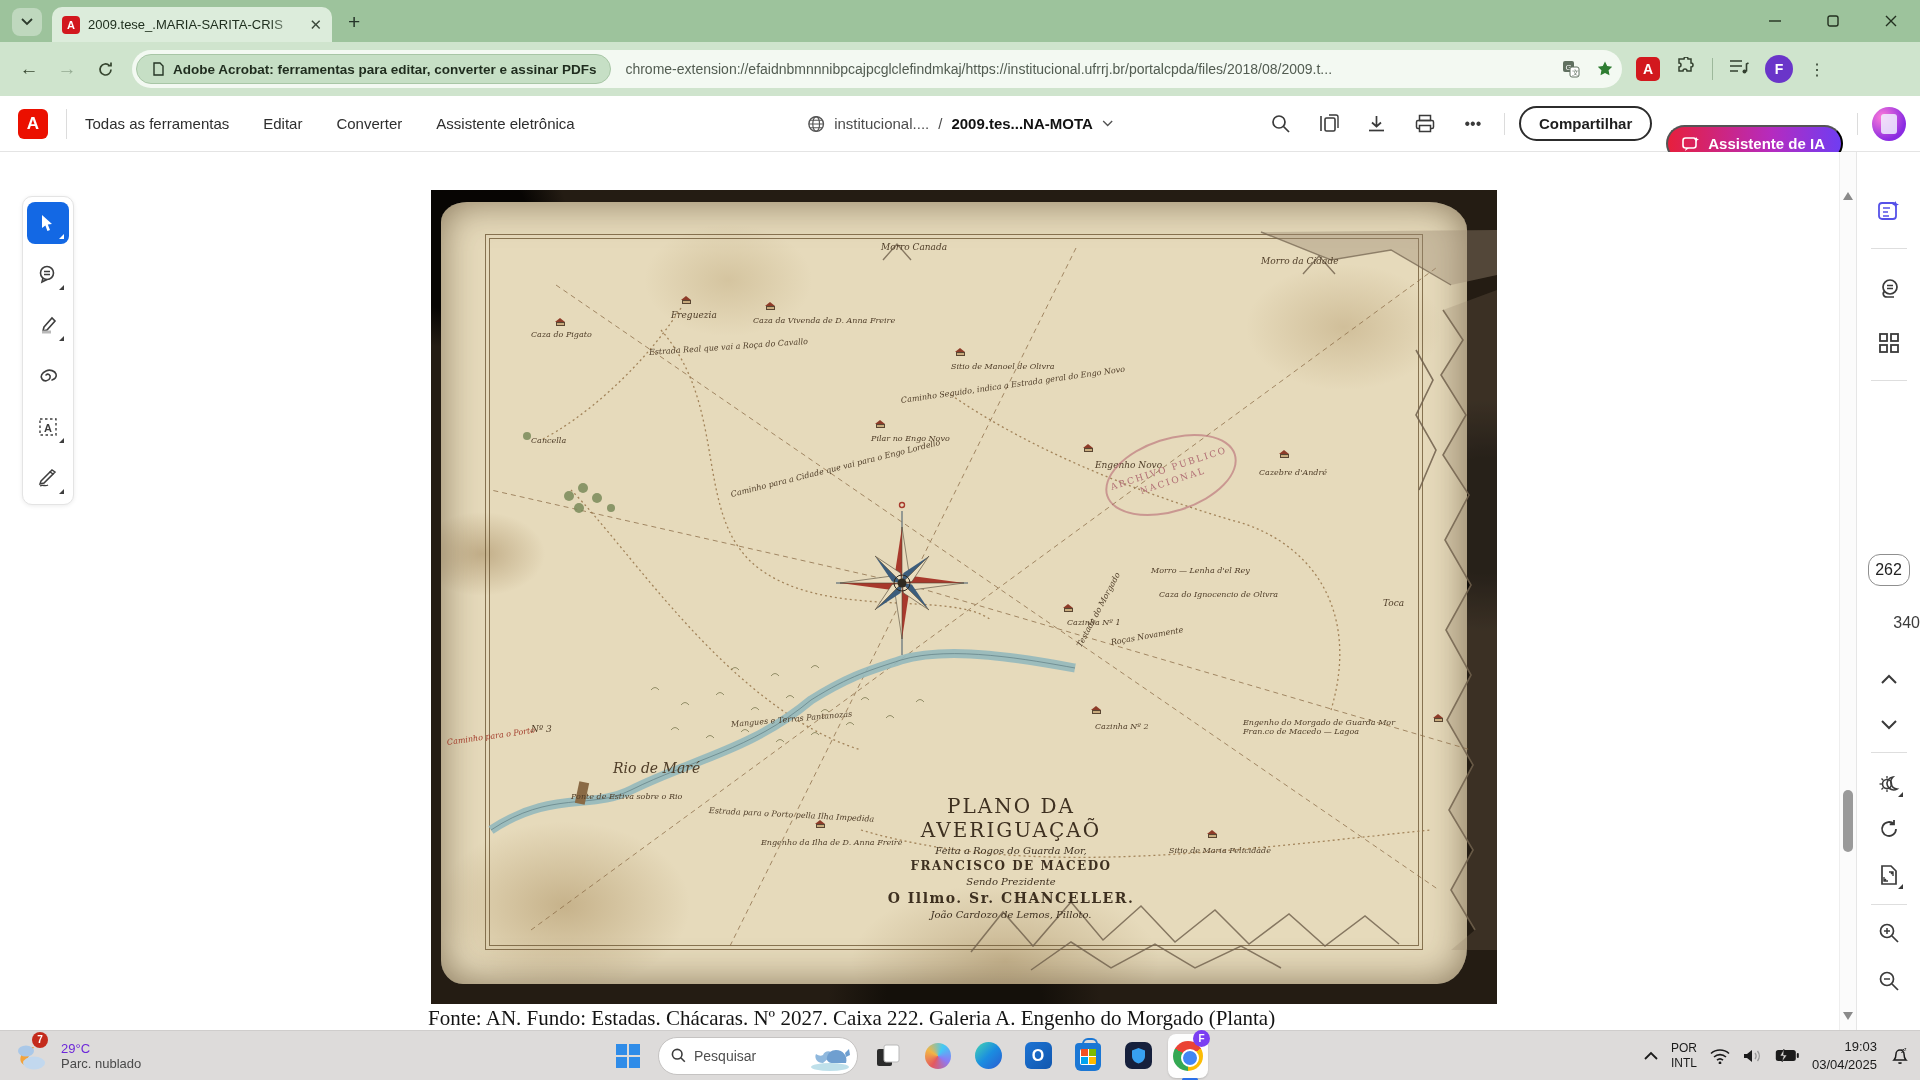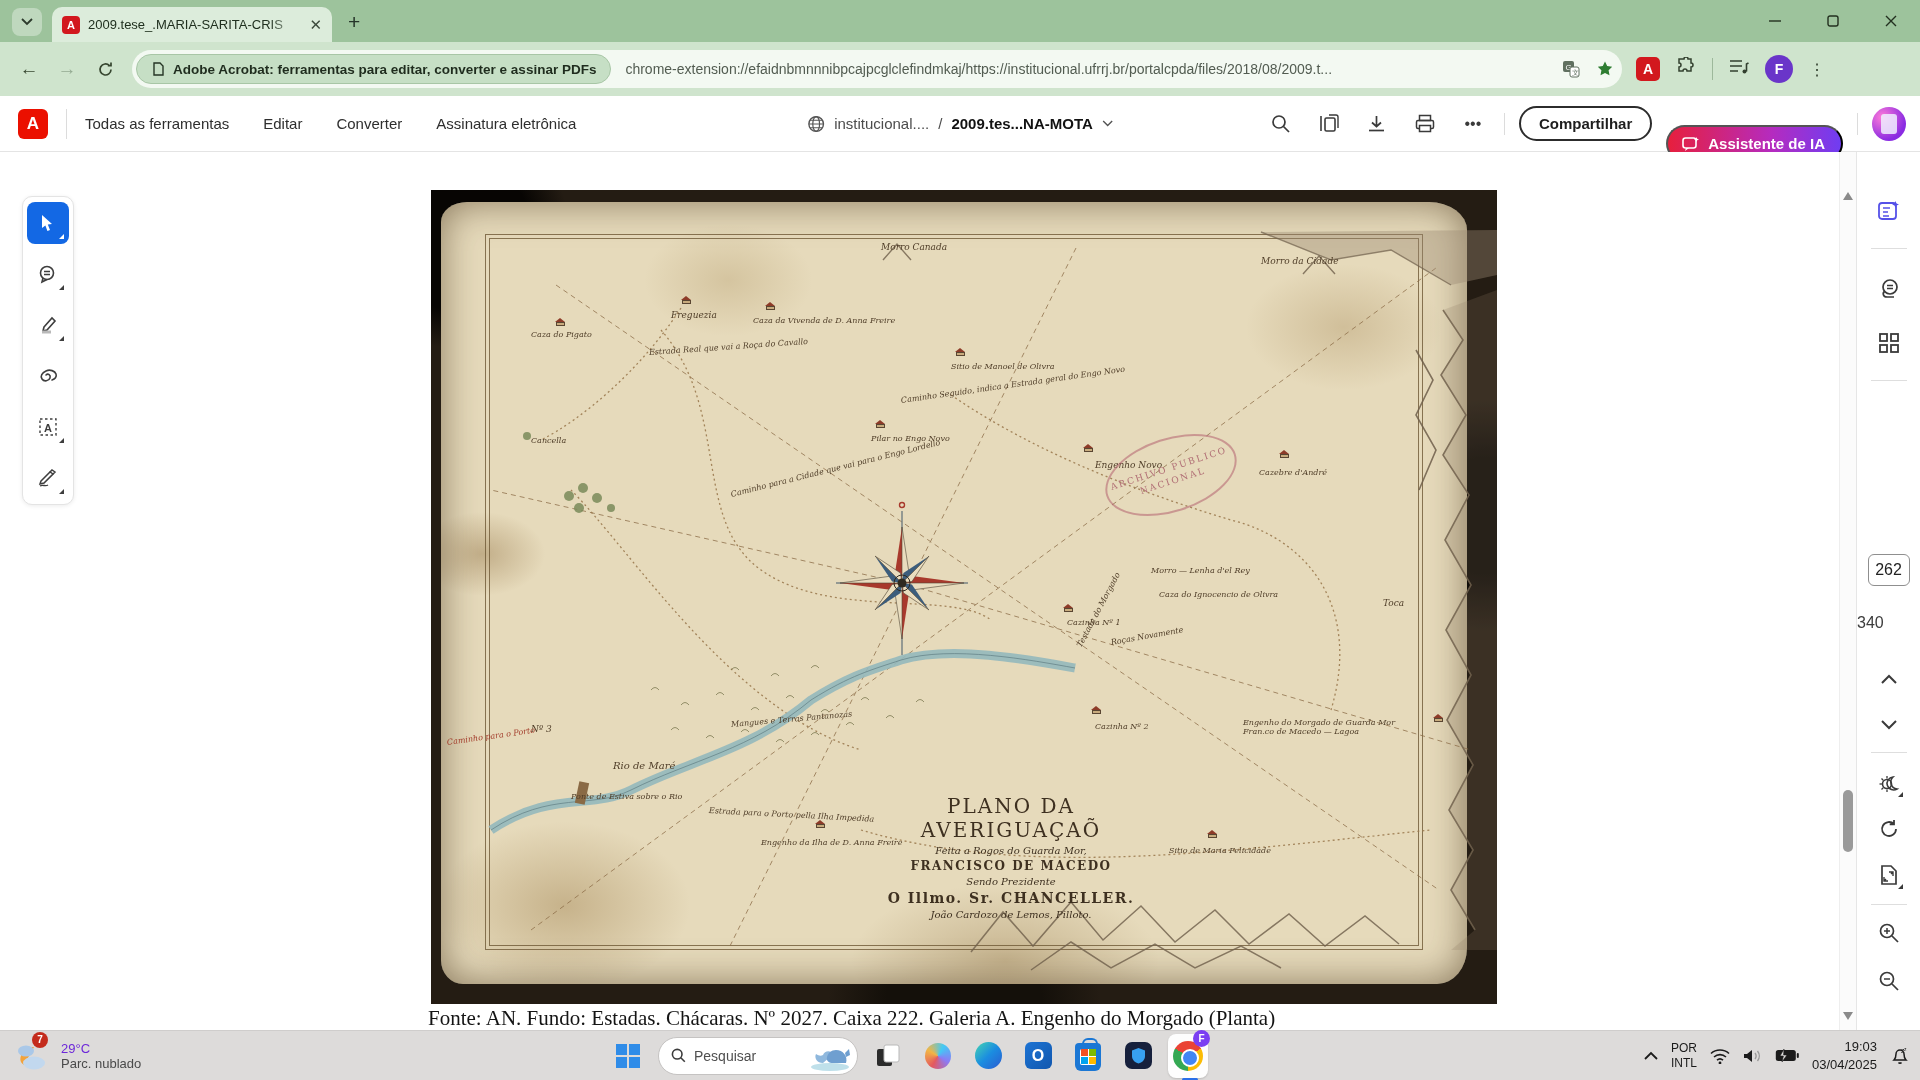--- a/index.html
+++ b/index.html
@@ -113,23 +113,23 @@
   .scroll-up { position:absolute; top:40px; left:3px; width:0; height:0; border-left:5px solid transparent;
                border-right:5px solid transparent; border-bottom:8px solid #8a8a8a;}
   .scroll-dn { position:absolute; bottom:10px; left:3px; width:0; height:0; border-left:5px solid transparent;
                border-right:5px solid transparent; border-top:8px solid #8a8a8a;}
   .scroll-thumb { position:absolute; top:638px; left:3px; width:10px; height:62px; background:#9a9a9a; border-radius:5px;}
   .sidebar { position:absolute; right:0; top:0; width:64px; height:878px; background:#fff; border-left:1px solid #e6e6e6;}
   .sbtn { position:absolute; left:50%; transform:translateX(-50%); width:38px; height:38px; display:flex;
           align-items:center; justify-content:center; color:#3a3a3a; }
   .sdiv { position:absolute; left:14px; width:36px; height:1px; background:#dedede; }
   .pagebox { position:absolute; left:50%; transform:translateX(-50%); top:402px; width:42px; height:32px;
-             border:1px solid #8f8f8f; border-radius:6px; display:flex; align-items:center; justify-content:center;
+             border:1px solid #8f8f8f; border-radius:12px; display:flex; align-items:center; justify-content:center;
              font-size:16px; color:#222; background:#fff;}
-  .pagetotal { position:absolute; left:0; width:100%; top:462px; text-align:left; font-size:16px; color:#3c3c3c;}
+  .pagetotal { position:absolute; left:0; width:100%; top:462px; text-align:right; font-size:16px; color:#3c3c3c;}
 
   
   .taskbar { position:absolute; left:0; top:1030px; width:1920px; height:50px; background:#dddbda;
              border-top:1px solid #cfcdcc; display:flex; align-items:center; }
   .weather { position:absolute; left:14px; display:flex; align-items:center; gap:9px; }
   .wbadge { position:absolute; left:18px; top:-7px; width:16px; height:16px; background:#c42b1c; color:#fff;
             border-radius:50%; font-size:10px; display:flex; align-items:center; justify-content:center; font-weight:bold;}
   .wtxt1 { font-size:13px; color:#6d28d9; }
   .wtxt2 { font-size:13px; color:#4a4a4a; }
   .tb-center { position:absolute; left:608px; display:flex; align-items:center; gap:10px; }
@@ -253,21 +253,21 @@
   </div>
 </div>
 
 <div class="acrobar">
   <div class="adobe-logo">A</div>
   <div class="acrosep"></div>
   <div class="acromenu">
     <span>Todas as ferramentas</span>
     <span>Editar</span>
     <span>Converter</span>
-    <span>Assinatura eletrônica</span>
+    <span>Assistente eletrônica</span>
   </div>
   <div class="doc-crumb">
     <svg width="18" height="18" viewBox="0 0 18 18">
       <circle cx="9" cy="9" r="7.3" fill="none" stroke="#555" stroke-width="1.4"></circle>
       <ellipse cx="9" cy="9" rx="3.4" ry="7.3" fill="none" stroke="#555" stroke-width="1.2"></ellipse>
       <path d="M1.7 9h14.6M2.6 5.3h12.8M2.6 12.7h12.8" stroke="#555" stroke-width="1.1"></path>
       </svg>
     <span>institucional....</span>
     <span>/</span>
     <span class="doc-name">2009.tes...NA-MOTA</span>
@@ -485,21 +485,21 @@
         <span class="mlabel" style="left: 728px; top: 400px; font-size: 8px;">Caza do Ignocencio de Olivra</span>
         <span class="mlabel" style="left: 952px; top: 408px; font-size: 9px;">Toca</span>
         <span class="mlabel" style="left: 636px; top: 428px; font-size: 8px;">Cazinha Nº 1</span>
         <span class="mlabel" style="left: 680px; top: 448px; font-size: 8px; transform: rotate(-10deg);">Roças Novamente</span>
         <span class="mlabel" style="left: 648px; top: 452px; font-size: 8px; transform: rotate(-62deg);">Testada do Morgado</span>
         <span class="mlabel" style="left: 664px; top: 532px; font-size: 8px;">Cazinha Nº 2</span>
         <span class="mlabel" style="left: 812px; top: 528px; font-size: 8px; width: 180px; white-space: normal;">Engenho do Morgado de Guarda Mor Fran.co de Macedo — Lagoa</span>
         <span class="mlabel" style="left: 300px; top: 530px; font-size: 8px; transform: rotate(-5deg);">Mangues e Terras Pantanozas</span>
         <span class="mlabel" style="left: 100px; top: 534px; font-size: 9px;">Nº 3</span>
         <span class="mlabel" style="left: 16px; top: 548px; font-size: 8px; transform: rotate(-8deg); color: rgb(162, 59, 42);">Caminho para o Porto</span>
-        <span class="mlabel" style="left: 182px; top: 570px; font-size: 10px;">Rio de Maré</span>
+        <span class="mlabel" style="left: 182px; top: 570px; font-size: 14px;">Rio de Maré</span>
         <span class="mlabel" style="left: 140px; top: 602px; font-size: 8px;">Ponte de Estiva sobre o Rio</span>
         <span class="mlabel" style="left: 278px; top: 616px; font-size: 8px; transform: rotate(3deg);">Estrada para o Porto pella Ilha Impedida</span>
         <span class="mlabel" style="left: 330px; top: 648px; font-size: 8px;">Engenho da Ilha de D. Anna Freire</span>
         <span class="mlabel" style="left: 738px; top: 656px; font-size: 8px;">Sitio de Maria Felicidade</span>
         <div class="mhouse" style="left: 250px; top: 106px;">
           <span class="roof"></span>
           <span class="body"></span>
         </div>
         <div class="mhouse" style="left: 334px; top: 112px;">
           <span class="roof"></span>

